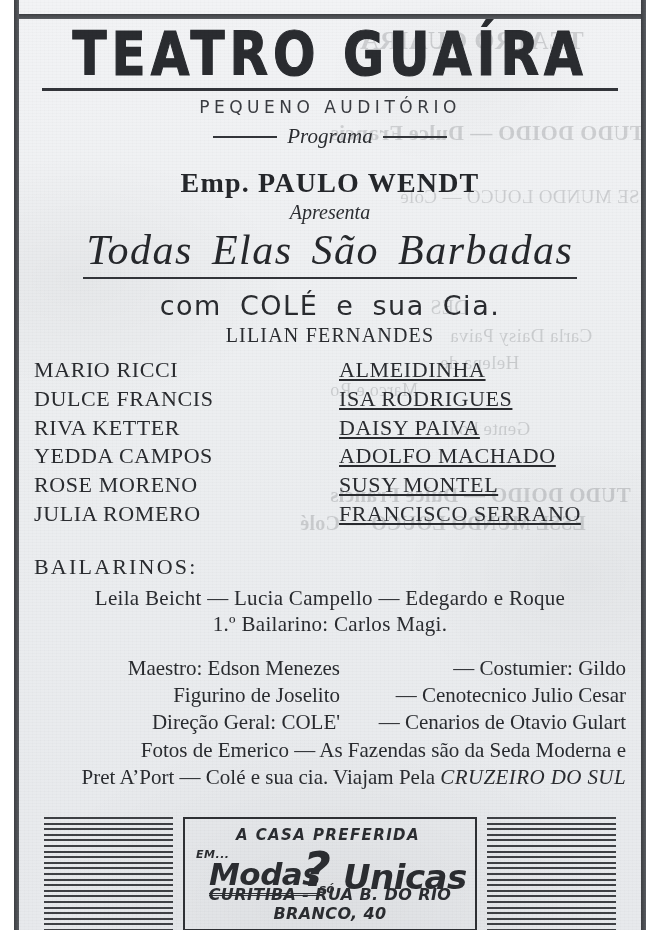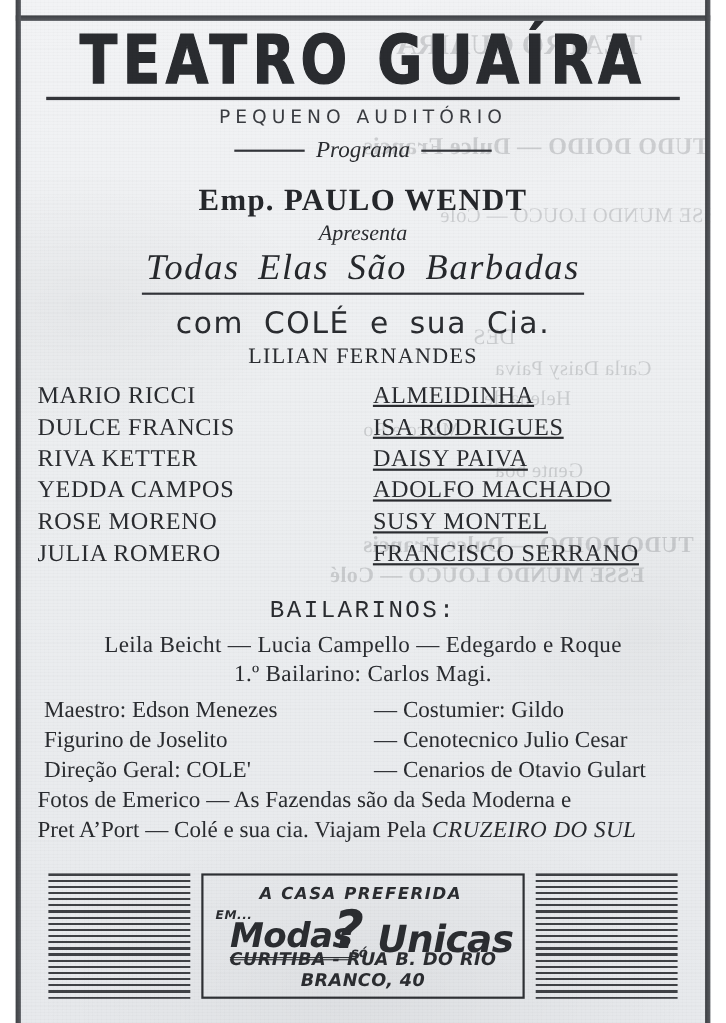--- a/index.html
+++ b/index.html
@@ -150,21 +150,21 @@
     color: #2b2d31;
   }
   .showtitle-wrap {
     text-align: center;
     margin-top: 2px;
   }
   .showtitle {
     display: inline-block;
     font-family: "Liberation Serif", serif;
     font-style: italic;
-    font-size: 33px;
+    font-size: 42px;
     letter-spacing: 1.5px;
     color: #26282c;
     border-bottom: 2px solid #33353a;
     padding: 0 4px 3px 4px;
     word-spacing: 7px;
   }
   .colline {
     text-align: center;
     margin-top: 11px;
     font-family: "DejaVu Sans", sans-serif;
@@ -188,42 +188,41 @@
     font-size: 22px;
     letter-spacing: .6px;
     line-height: 1.31;
     color: #2a2c30;
   }
   .cast .col { flex: 1; }
   .cast .col.right { padding-left: 18px; text-decoration: underline; }
   .cast .nm { white-space: nowrap; }
 
   .bailarinos-h {
-    text-align: center;
     margin-top: 25px;
     font-size: 22px;
     letter-spacing: 2.2px;
     color: #2a2c30;
-    font-family: Liberation Mono, monospace;
   }
   .dancers-line {
     text-align: center;
     margin-top: 6px;
     font-size: 21px;
     letter-spacing: .3px;
     color: #2a2c30;
   }
   .dancers-line.second { margin-top: 1px; }
 
   
   .credits {
-    margin-top: 7px;
+    margin-top: 18px;
     font-size: 21px;
     line-height: 1.30;
     color: #2a2c30;
+    text-align: right;
   }
   .credits .row {
     display: flex;
   }
   .credits .row .l { width: 300px; padding-left: 6px; }
   .credits .row .r { flex: 1; }
   .credits .full { padding-left: 0; white-space: nowrap; }
   .credits .ital { font-style: italic; letter-spacing: .4px; }
 
   

